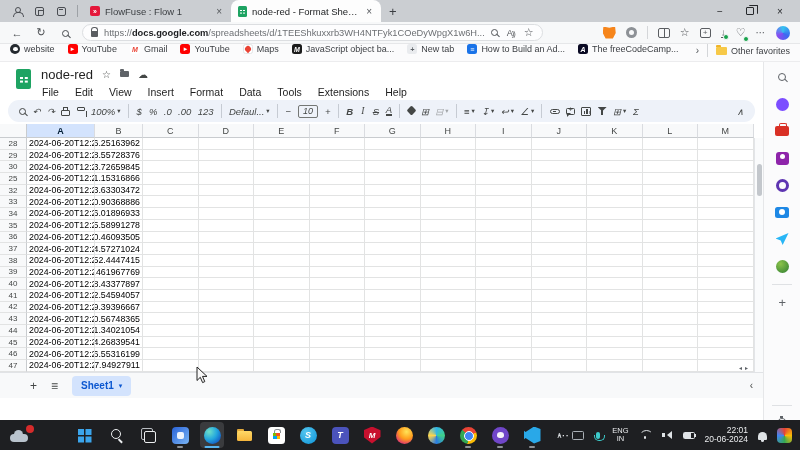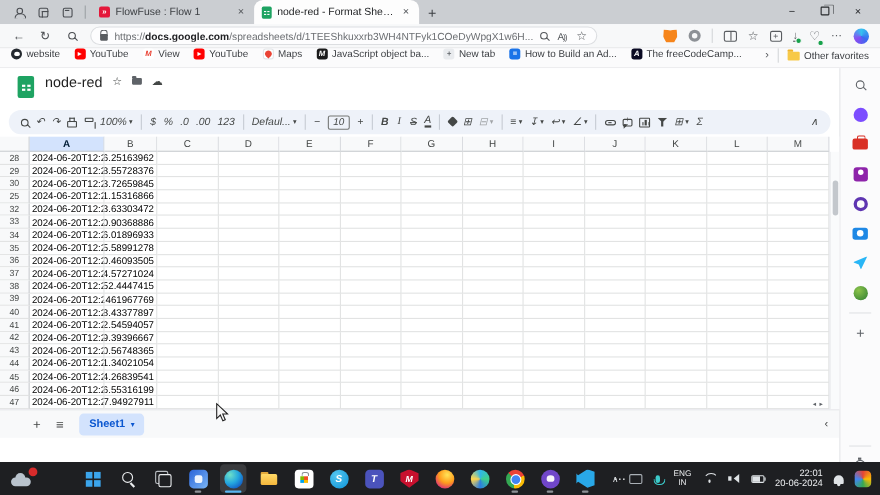--- a/index.html
+++ b/index.html
@@ -317,21 +317,21 @@
         <span class="bm">
           <i class="fav fav-github" style="background: rgb(36, 41, 47); color: rgb(255, 255, 255);"></i>
           <span class="bl">website</span>
         </span>
         <span class="bm">
           <i class="fav fav-youtube" style="background: rgb(255, 0, 0); color: rgb(255, 255, 255);">▸</i>
           <span class="bl">YouTube</span>
         </span>
         <span class="bm">
           <i class="fav fav-gmail" style="background: rgb(255, 255, 255); color: rgb(234, 67, 53);">M</i>
-          <span class="bl">View</span>
+          <span class="bl">Gmail</span>
         </span>
         <span class="bm">
           <i class="fav fav-youtube" style="background: rgb(255, 0, 0); color: rgb(255, 255, 255);">▸</i>
           <span class="bl">YouTube</span>
         </span>
         <span class="bm">
           <i class="fav fav-maps"></i>
           <span class="bl">Maps</span>
         </span>
         <span class="bm">
@@ -368,20 +368,31 @@
         <span class="sheets-logo"></span>
         <div class="sh-titleblock">
           <div class="sh-titlerow">
             <span class="doc-title">node-red</span>
             <span class="mini-ic">☆</span>
             <span class="mini-ic">
                 <i class="i-folder-g"></i>
               </span>
             <span class="mini-ic">☁</span>
           </div>
+          <div class="menubar">
+              <span class="mi">File</span>
+              <span class="mi">Edit</span>
+              <span class="mi">View</span>
+              <span class="mi">Insert</span>
+              <span class="mi">Format</span>
+              <span class="mi">Data</span>
+              <span class="mi">Tools</span>
+              <span class="mi">Extensions</span>
+              <span class="mi">Help</span>
+            </div>
         </div>
       </div>
 
       <div class="toolbar-row">
         <div class="toolbar">
             <span class="tbtn">
               <i class="tic ti-mag"></i>
             </span>
             <span class="tbtn">
               <i class="tg">↶</i>

